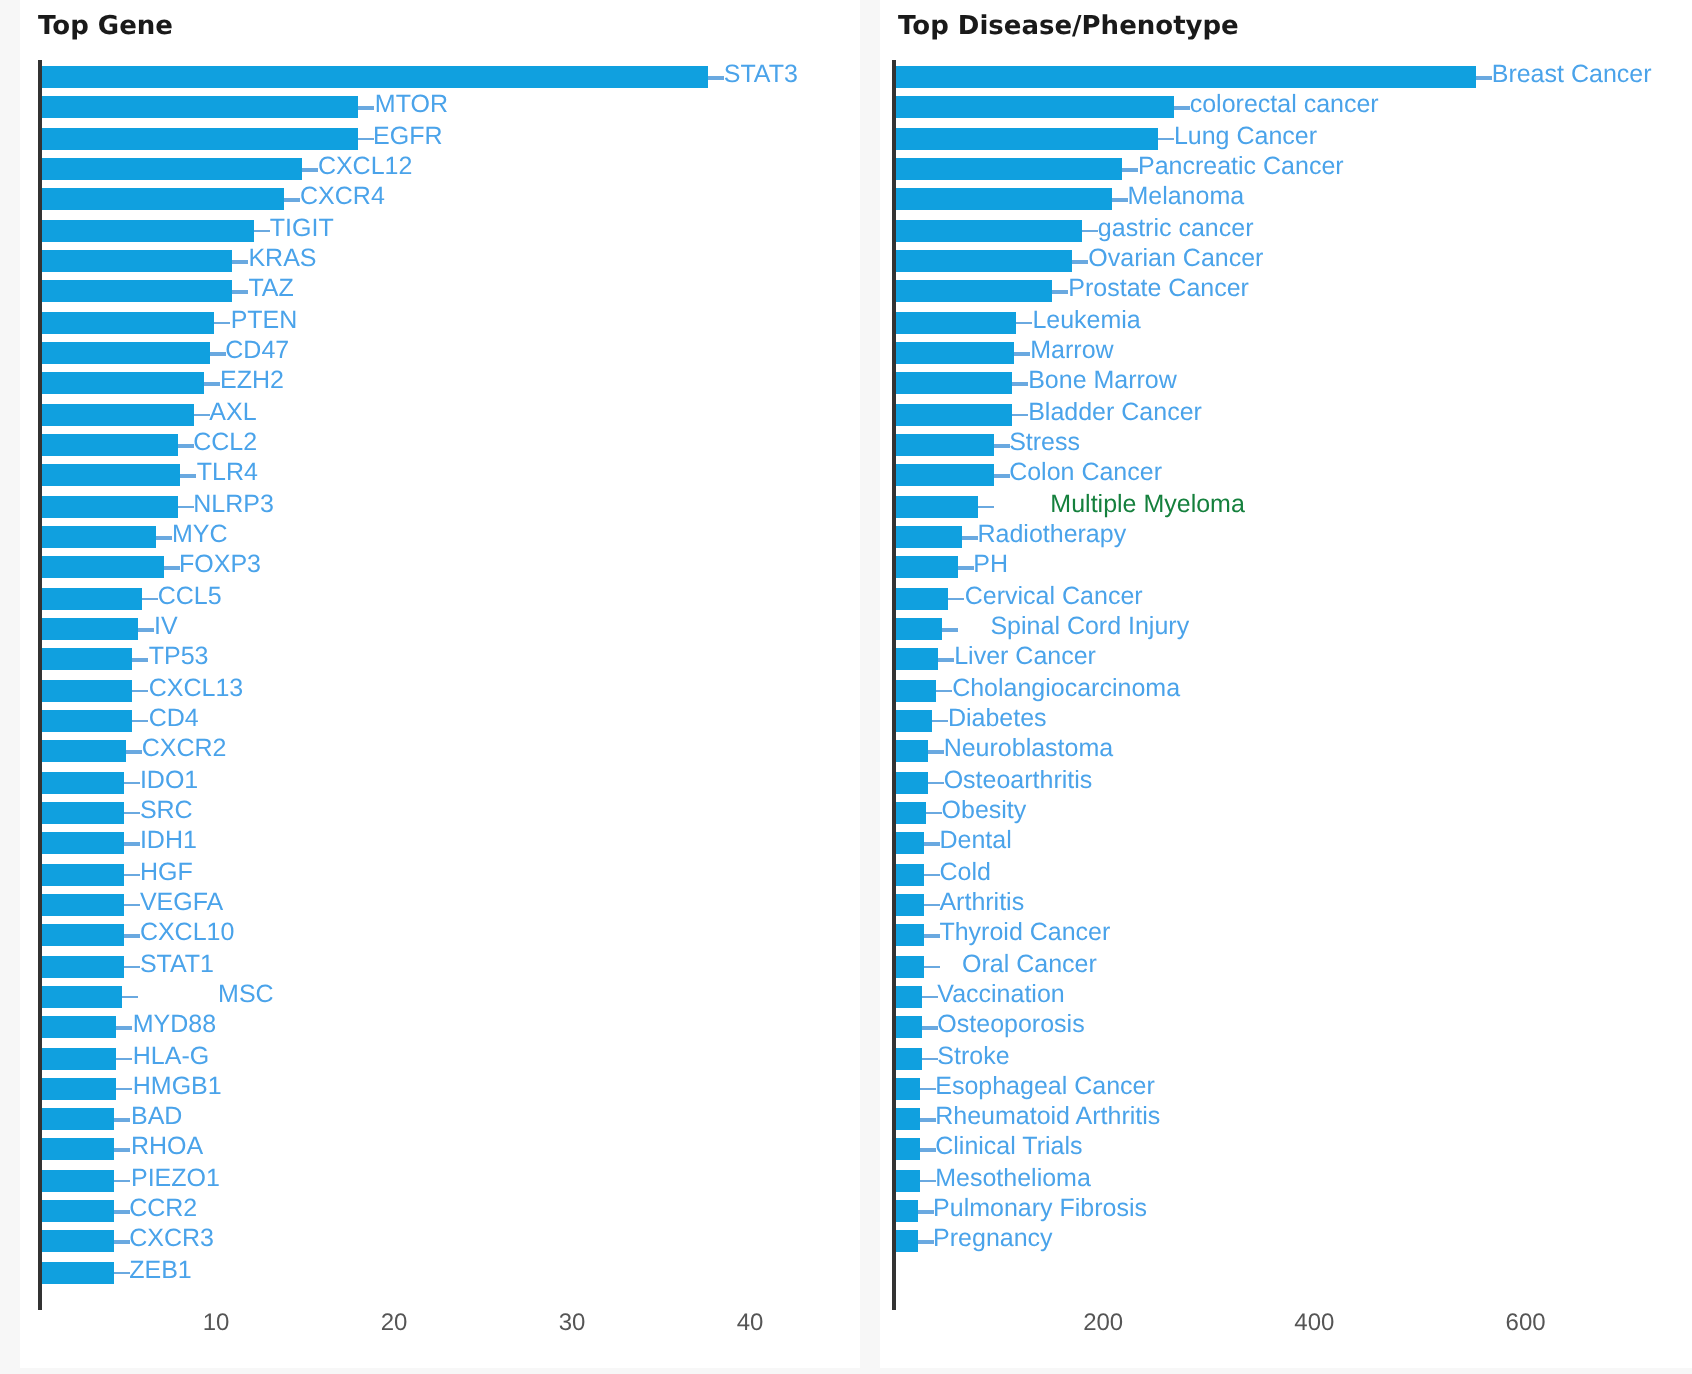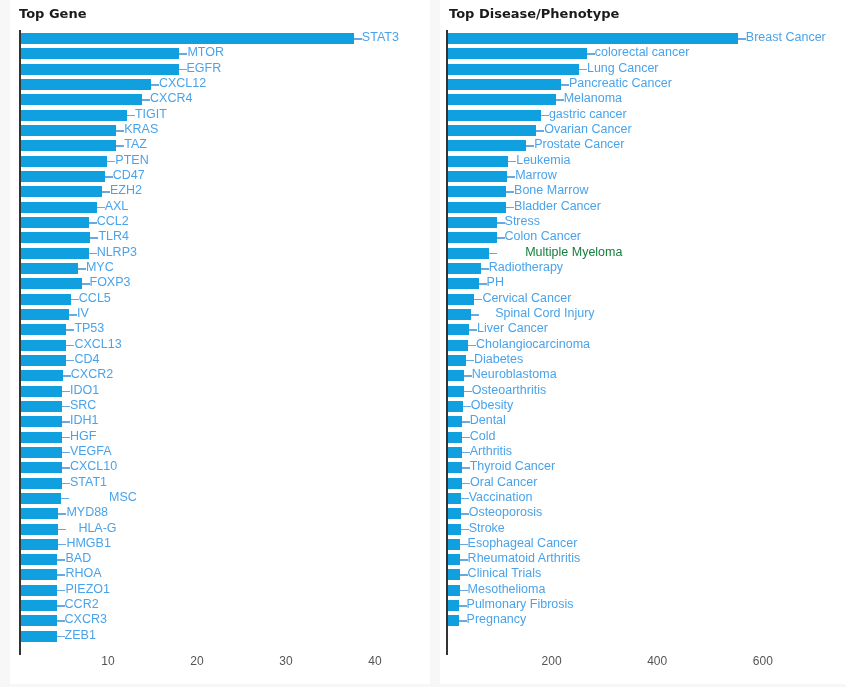--- a/index.html
+++ b/index.html
@@ -259,21 +259,21 @@
             <div class="bar-label" style="left: 59.05px; color: rgb(74, 163, 234); margin-left: 40px;">MSC</div>
           </div>
           <div class="row">
             <div class="bar" style="left: 11px; width: 37.38px; background: rgb(16, 160, 223);"></div>
             <div class="leader" style="left: 48.38px;"></div>
             <div class="bar-label" style="left: 56.38px; color: rgb(74, 163, 234);">MYD88</div>
           </div>
           <div class="row">
             <div class="bar" style="left: 11px; width: 37.38px; background: rgb(16, 160, 223);"></div>
             <div class="leader" style="left: 48.38px;"></div>
-            <div class="bar-label" style="left: 56.38px; color: rgb(74, 163, 234); margin-left: 12px;">HLA-G</div>
+            <div class="bar-label" style="left: 56.38px; color: rgb(74, 163, 234);">HLA-G</div>
           </div>
           <div class="row">
             <div class="bar" style="left: 11px; width: 37.38px; background: rgb(16, 160, 223);"></div>
             <div class="leader" style="left: 48.38px;"></div>
             <div class="bar-label" style="left: 56.38px; color: rgb(74, 163, 234);">HMGB1</div>
           </div>
           <div class="row">
             <div class="bar" style="left: 11px; width: 36.49px; background: rgb(16, 160, 223);"></div>
             <div class="leader" style="left: 47.49px;"></div>
             <div class="bar-label" style="left: 55.49px; color: rgb(74, 163, 234);">BAD</div>
@@ -459,21 +459,21 @@
             <div class="bar-label" style="left: 29.728px; color: rgb(74, 163, 234);">Arthritis</div>
           </div>
           <div class="row">
             <div class="bar" style="left: 8px; width: 13.728px; background: rgb(16, 160, 223);"></div>
             <div class="leader" style="left: 21.728px;"></div>
             <div class="bar-label" style="left: 29.728px; color: rgb(74, 163, 234);">Thyroid Cancer</div>
           </div>
           <div class="row">
             <div class="bar" style="left: 8px; width: 13.728px; background: rgb(16, 160, 223);"></div>
             <div class="leader" style="left: 21.728px;"></div>
-            <div class="bar-label" style="left: 30px; color: rgb(74, 163, 234);">Oral Cancer</div>
+            <div class="bar-label" style="left: 41px; color: rgb(74, 163, 234);">Oral Cancer</div>
           </div>
           <div class="row">
             <div class="bar" style="left: 8px; width: 12.672px; background: rgb(16, 160, 223);"></div>
             <div class="leader" style="left: 20.672px;"></div>
             <div class="bar-label" style="left: 28.672px; color: rgb(74, 163, 234);">Vaccination</div>
           </div>
           <div class="row">
             <div class="bar" style="left: 8px; width: 12.672px; background: rgb(16, 160, 223);"></div>
             <div class="leader" style="left: 20.672px;"></div>
             <div class="bar-label" style="left: 28.672px; color: rgb(74, 163, 234);">Osteoporosis</div>

